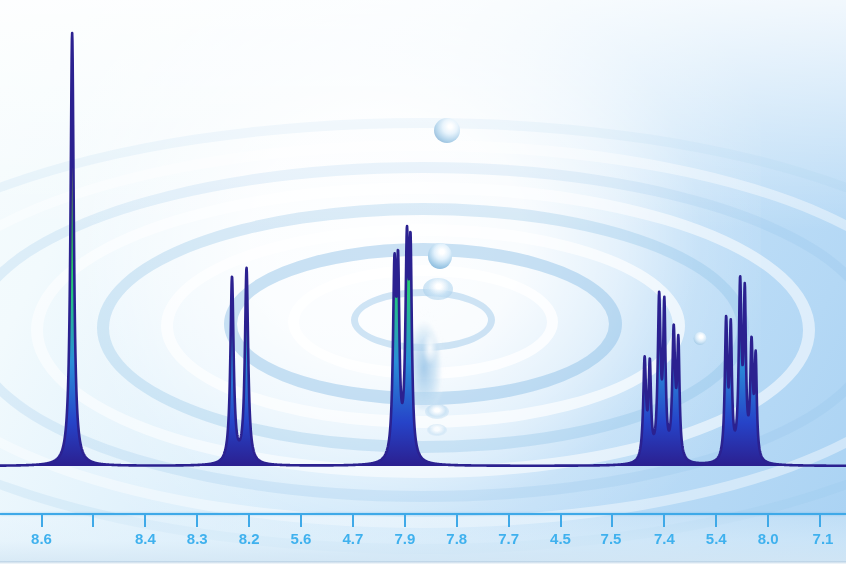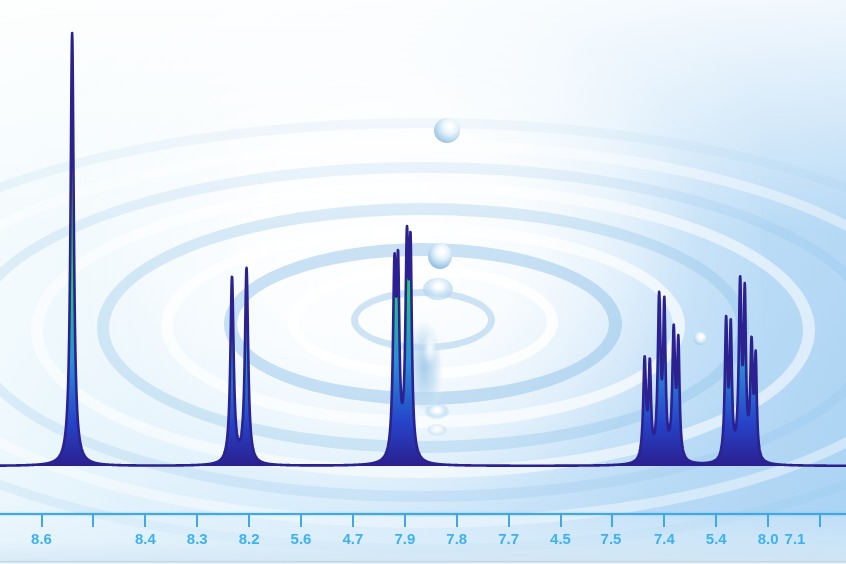--- a/index.html
+++ b/index.html
@@ -235,18 +235,18 @@
         <div class="tick-label" style="left: 560.54px;">4.5</div>
         <div class="tick" style="left: 611.442px;"></div>
         <div class="tick-label" style="left: 583px; margin-left: 28px;">7.5</div>
         <div class="tick" style="left: 663.344px;"></div>
         <div class="tick-label" style="left: 664.344px;">7.4</div>
         <div class="tick" style="left: 715.245px;"></div>
         <div class="tick-label" style="left: 716.245px;">5.4</div>
         <div class="tick" style="left: 767.147px;"></div>
         <div class="tick-label" style="left: 768.147px;">8.0</div>
         <div class="tick" style="left: 819.049px;"></div>
-        <div class="tick-label" style="left: 795px;">7.1</div>
+        <div class="tick-label" style="left: 823px;">7.1</div>
       </div>
     <div class="axis-bottom-edge"></div>
   </div>
 
 </div>
 
 </body></html>

